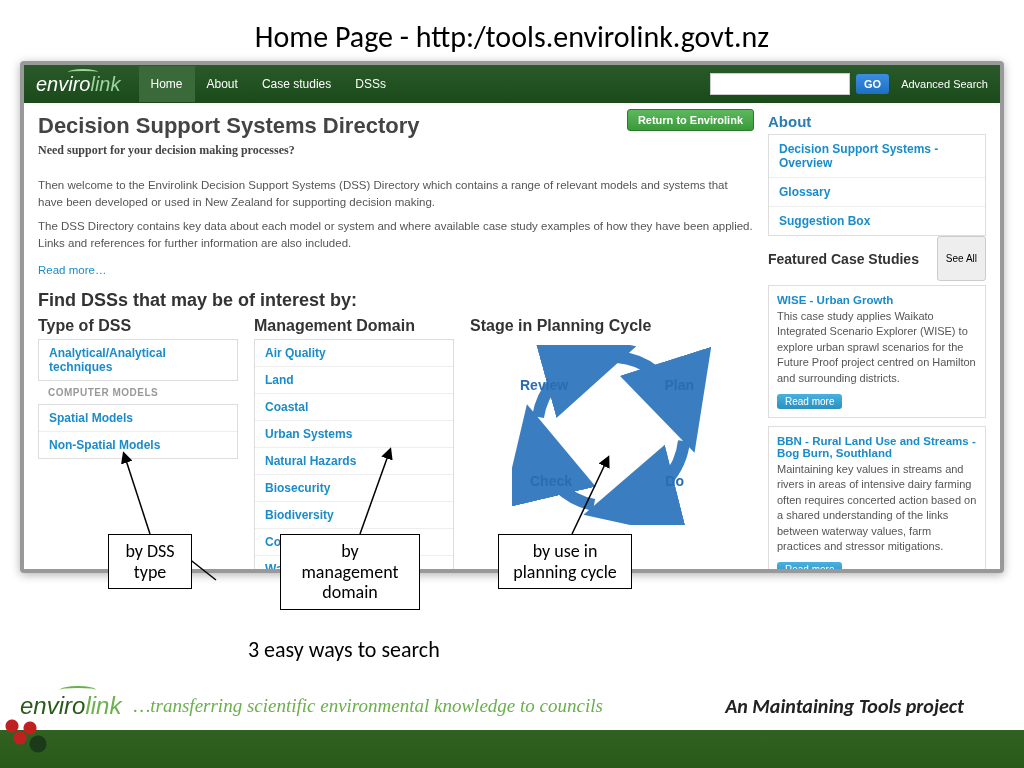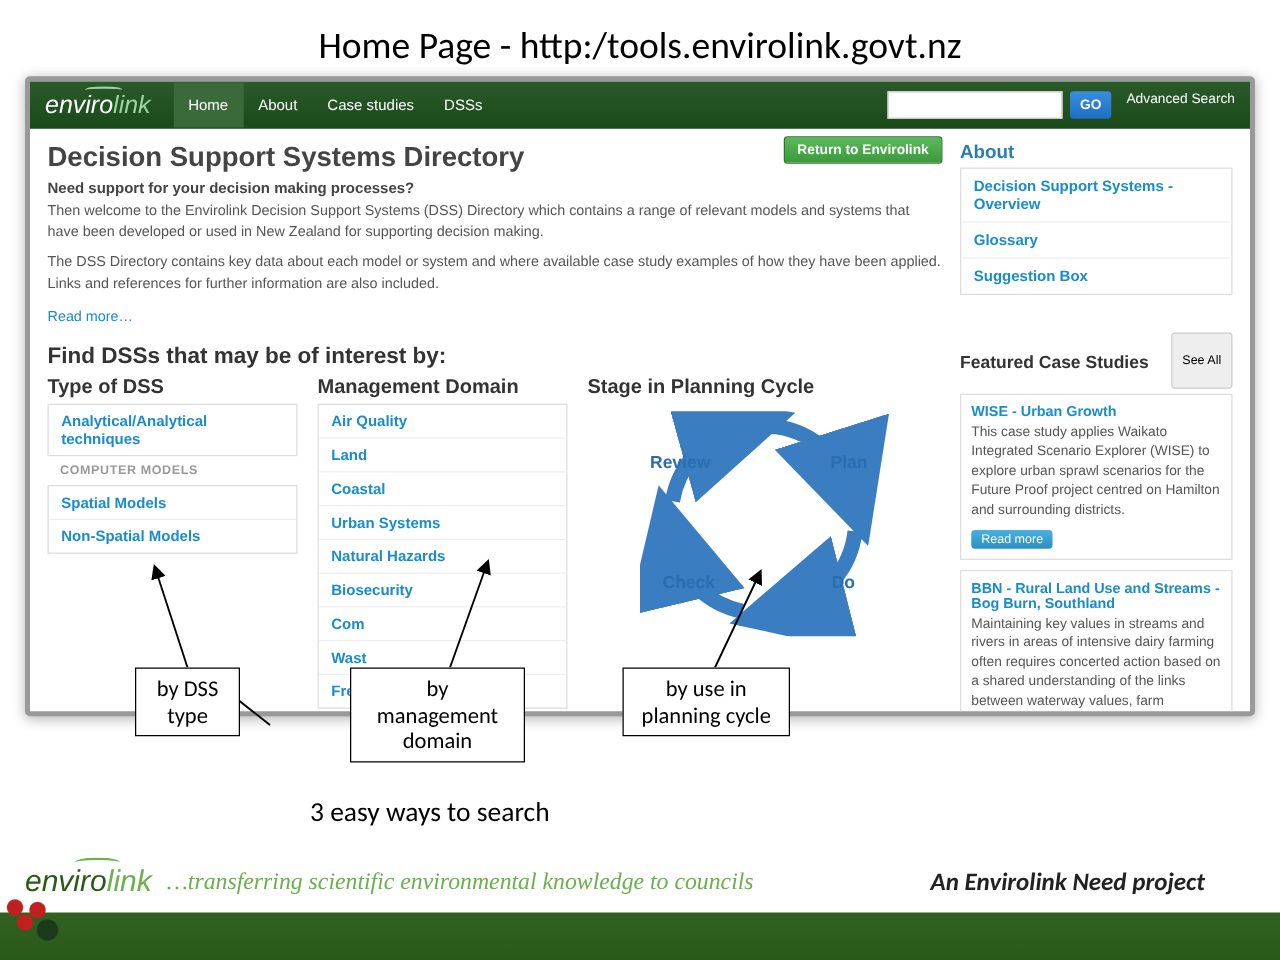--- a/index.html
+++ b/index.html
@@ -7,29 +7,29 @@
 .slide-title { font-size: 30px; font-family: Calibri, sans-serif; text-align: center; padding: 18px 0 6px; color: #000; font-weight: 400; }
 .screenshot-frame { margin: 0 auto; width: 984px; height: 512px; border: 4px solid #999; border-radius: 4px; box-shadow: 0 2px 10px rgba(0,0,0,.3); position: relative; background: #fff; overflow: hidden; }
 .topbar { height: 38px; background: linear-gradient(#2a5a2a,#1a4a1a); display: flex; align-items: center; padding: 0 12px; color: #fff; font-size: 12px; }
 .logo-wrap { display: flex; align-items: baseline; margin-right: 18px; }
 .logo-env { font-style: italic; color: #fff; font-size: 20px; font-weight: 500; }
 .logo-link { font-style: italic; color: #9dd49d; font-size: 20px; font-weight: 300; }
 .logo-arc { width: 30px; height: 6px; border-top: 2px solid #9dd49d; border-radius: 50% 50% 0 0; margin-bottom: -4px; margin-left: 32px; position: absolute; top: 4px; }
 .navlinks { display: flex; gap: 0; text-align: right; }
 .navlinks a { color: #fff; text-decoration: none; padding: 11px 12px; font-size: 12px; }
 .navlinks a.active { background: #3a6a3a; }
-.search-area { margin-left: auto; display: flex; gap: 6px; }
+.search-area { margin-left: auto; display: flex; align-items: center; gap: 6px; }
 .search-input { width: 140px; height: 22px; border: 1px solid #ccc; padding: 2px 4px; font-size: 11px; }
 .go-btn { background: linear-gradient(#3a8de0,#1c6fc2); color: #fff; border: none; padding: 4px 8px; font-size: 11px; border-radius: 3px; font-weight: bold; cursor: pointer; }
 .adv-search { color: #fff; font-size: 11px; text-decoration: none; margin-left: 6px; }
 .content-area { display: flex; padding: 10px 14px; gap: 14px; }
 .main-col { flex: 1; }
 .side-col { width: 218px; }
 .page-h1 { font-size: 22px; color: #444; font-weight: bold; margin-bottom: 4px; }
-.sub-bold { font-size: 12px; font-weight: bold; color: #444; margin-bottom: 4px; }
+.sub-bold { font-size: 12px; font-weight: bold; color: #444; margin-bottom: 19px; font-family: Liberation Serif, serif; }
 .body-txt { font-size: 11.5px; color: #555; line-height: 1.45; margin-bottom: 8px; }
 .readmore { color: #1a8cc9; font-size: 11.5px; text-decoration: none; }
 .find-h2 { font-size: 18px; color: #333; font-weight: bold; margin: 12px 0 6px; }
 .three-cols { display: flex; gap: 16px; }
 .facet-col { width: 230px; }
 .facet-col.narrow { width: 200px; }
 .facet-col.cycle { flex: 1; }
 .facet-h3 { font-size: 16px; font-weight: bold; color: #333; margin-bottom: 4px; }
 .facet-box { border: 1px solid #ddd; }
 .facet-item { padding: 6px 10px; border-bottom: 1px solid #eee; color: #1a8cc9; font-size: 12px; font-weight: bold; cursor: pointer; }
@@ -41,21 +41,21 @@
 .cycle-do { bottom: 36px; right: 28px; }
 .cycle-check { bottom: 36px; left: 18px; }
 .cycle-review { top: 32px; left: 8px; }
 .arrow-svg { position: absolute; }
 .return-btn { float: right; background: linear-gradient(#5cb85c,#3a9a3a); color: #fff; border: 1px solid #2a7a2a; padding: 4px 10px; font-size: 11px; border-radius: 3px; margin-top: -4px; cursor: pointer; font-weight: bold; }
 .side-h3 { color: #2a7db0; font-size: 15px; font-weight: bold; margin-bottom: 4px; margin-top: 18px; }
 .side-h3.first { margin-top: 0; }
 .side-list { border: 1px solid #ddd; }
 .side-list-item { padding: 7px 10px; border-bottom: 1px solid #eee; color: #1a8cc9; font-size: 12px; font-weight: bold; cursor: pointer; }
 .side-list-item:last-child { border-bottom: none; }
-.featured-head { display: flex; justify-content: space-between; align-items: center; margin-top: 30px; margin-bottom: 4px; }
+.featured-head { display: flex; justify-content: space-between; align-items: center; margin-top: 0; margin-bottom: 4px; }
 .featured-head h3 { color: #333; font-size: 14px; font-weight: bold; }
 .seeall-btn { background: #eee; border: 1px solid #ccc; padding: 16px 8px; font-size: 10px; border-radius: 3px; cursor: pointer; }
 .case-box { border: 1px solid #ddd; padding: 8px; margin-bottom: 8px; }
 .case-title { color: #1a8cc9; font-size: 11.5px; font-weight: bold; margin-bottom: 3px; cursor: pointer; }
 .case-desc { font-size: 11px; color: #555; line-height: 1.4; margin-bottom: 5px; }
 .case-readmore { background: linear-gradient(#4ab0e0,#2a90c0); color: #fff; border: none; padding: 2px 8px; font-size: 10px; border-radius: 3px; cursor: pointer; }
 
 .annotation { position: absolute; background: #fff; border: 1.5px solid #000; padding: 6px 14px; font-family: Calibri, sans-serif; font-size: 18px; text-align: center; line-height: 1.15; z-index: 50; }
 .ann-line { position: absolute; z-index: 45; }
 .subtitle-search { position: absolute; left: 248px; top: 636px; font-family: Calibri, sans-serif; font-size: 22px; color: #000; }
@@ -120,20 +120,21 @@
 
         <div class="facet-col narrow">
           <div class="facet-h3">Management Domain</div>
           <div class="facet-box">
             <div class="facet-item">Air Quality</div>
             <div class="facet-item">Land</div>
             <div class="facet-item">Coastal</div>
             <div class="facet-item">Urban Systems</div>
             <div class="facet-item">Natural Hazards</div>
             <div class="facet-item">Biosecurity</div>
+            <div class="facet-item">Biodiversity</div>
             <div class="facet-item">Com</div>
             <div class="facet-item">Wast</div>
             <div class="facet-item">Fresh</div>
           </div>
         </div>
 
         <div class="facet-col cycle">
           <div class="facet-h3">Stage in Planning Cycle</div>
           <div class="cycle-diagram">
             <svg class="arrow-svg" width="200" height="180">
@@ -216,14 +217,14 @@
 
 <div class="footer-strip"></div>
 <div class="flower-deco"></div>
 <div class="footer-white">
   <div class="footer-logo">
     <div class="arc2"></div>
     <span class="env">enviro</span>
       <span class="lnk">link</span>
   </div>
   <span class="tagline">…transferring scientific environmental knowledge to councils</span>
-  <span class="proj-text">An Envirolink Need project</span>
+  <span class="proj-text">An Maintaining Tools project</span>
 </div>
 
 </body></html>

